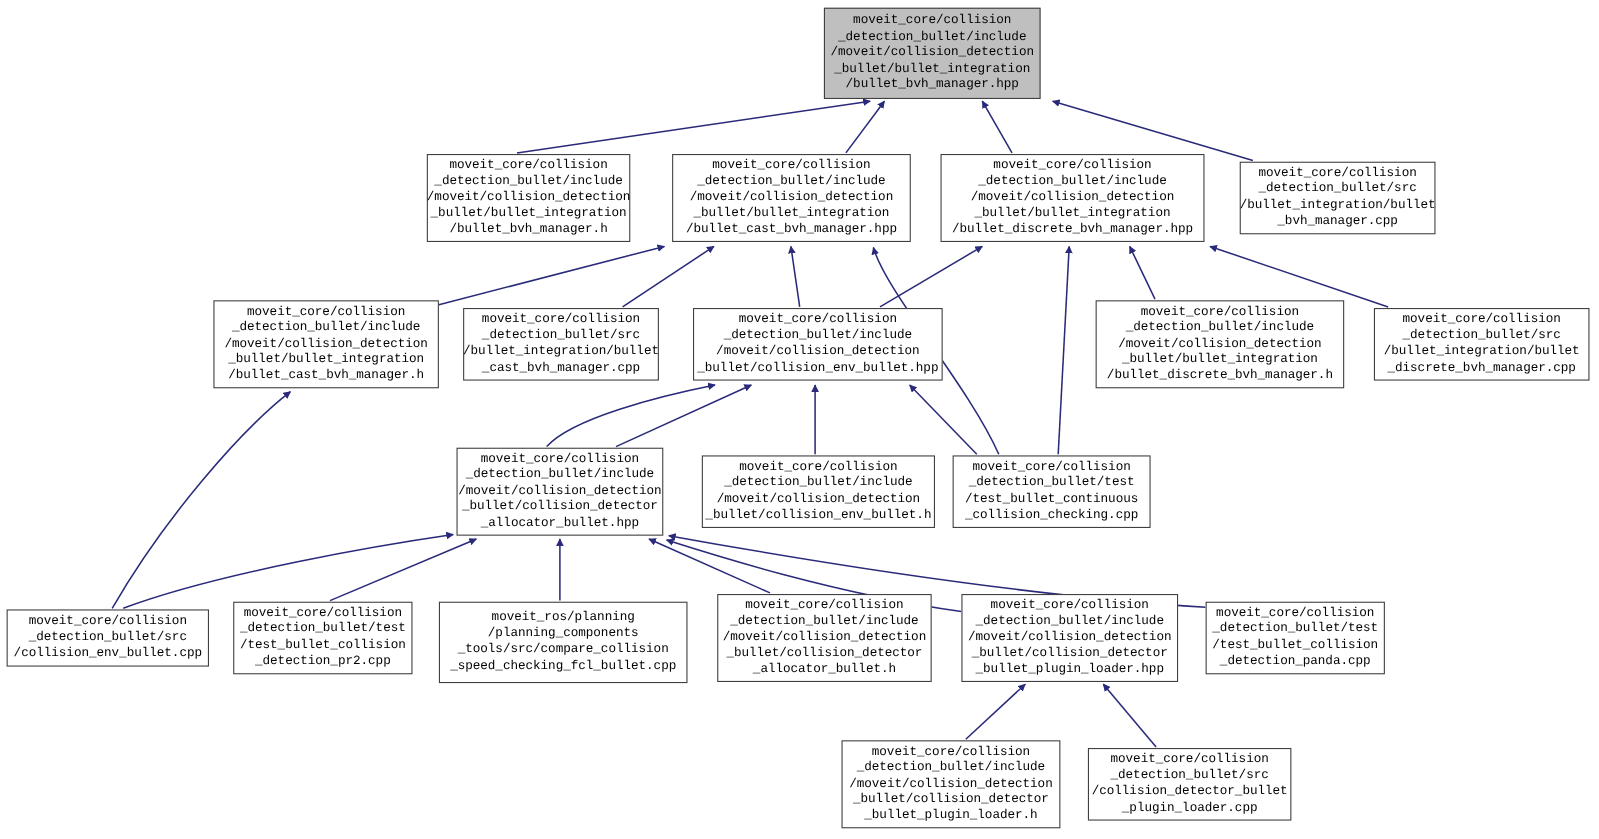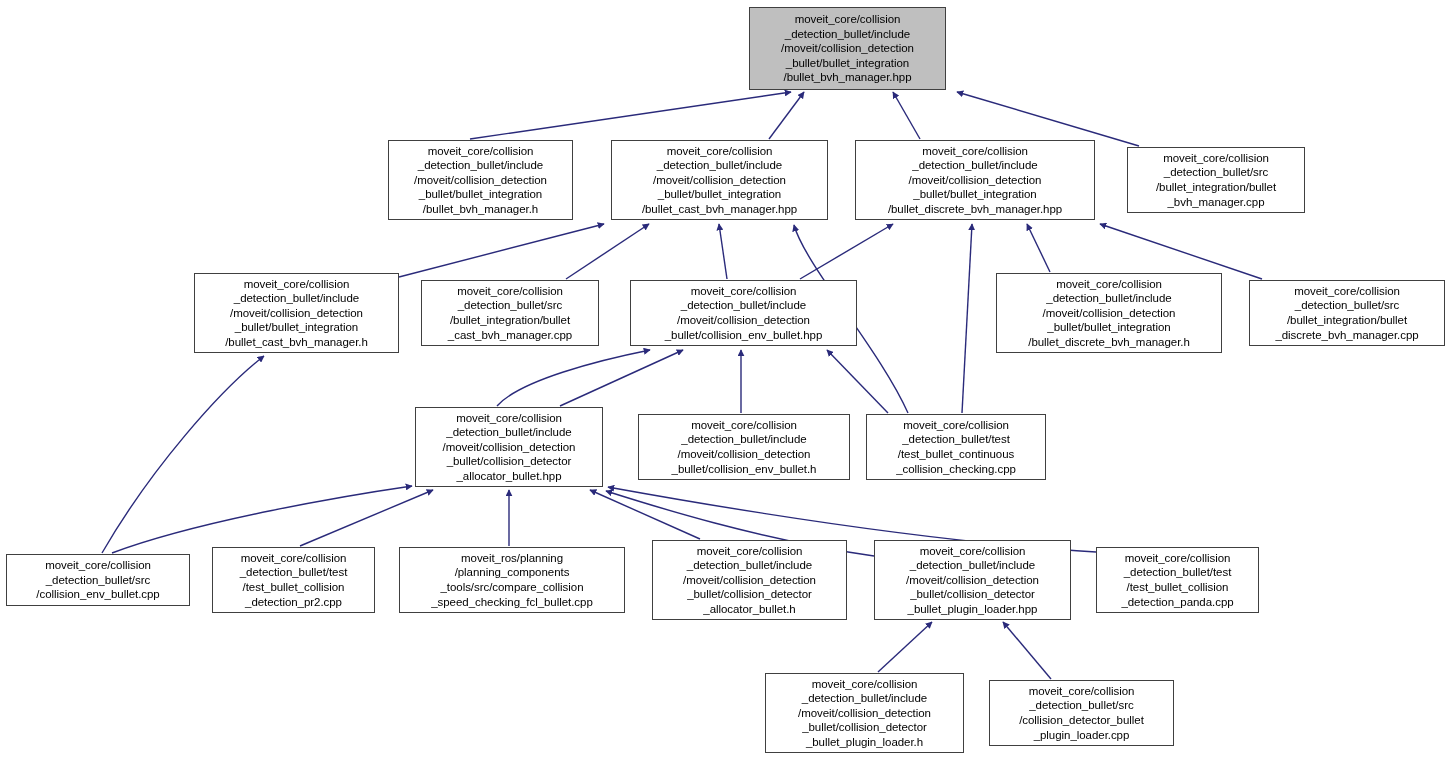--- a/index.html
+++ b/index.html
@@ -1,17 +1,17 @@
 <!DOCTYPE html>
 <html><head>
 <meta charset="utf-8">
 <style>
   html,body{margin:0;padding:0;background:#ffffff;}
   #canvas{position:relative;width:1454px;height:763px;overflow:hidden;
-          font-family:Liberation Sans, sans-serif;background:#fff;}
+          font-family:Liberation Mono, monospace;background:#fff;}
   svg#edges{position:absolute;left:0;top:0;width:1454px;height:763px;}
   .node{position:absolute;box-sizing:border-box;border:1px solid #404040;
         background:#ffffff;display:flex;align-items:center;justify-content:center;
         text-align:center;color:#000000;}
   .node.root{background:#bfbfbf;border-color:#404040;}
   .node .lbl{display:block;font-size:11.5px;line-height:14.6px;white-space:pre;
              letter-spacing:-0.05px;}
 </style>
 </head>
 <body>
@@ -139,21 +139,21 @@
         <span class="lbl">moveit_core/collision
 _detection_bullet/src
 /collision_env_bullet.cpp</span>
       </div>
       <div class="node" style="left: 212px; top: 547px; width: 163px; height: 66px;">
         <span class="lbl">moveit_core/collision
 _detection_bullet/test
 /test_bullet_collision
 _detection_pr2.cpp</span>
       </div>
-      <div class="node" style="left: 399px; top: 547px; width: 226px; height: 66px;">
+      <div class="node" style="left: 399px; top: 547px; width: 226px; height: 74px;">
         <span class="lbl">moveit_ros/planning
 /planning_components
 _tools/src/compare_collision
 _speed_checking_fcl_bullet.cpp</span>
       </div>
       <div class="node" style="left: 652px; top: 540px; width: 195px; height: 80px;">
         <span class="lbl">moveit_core/collision
 _detection_bullet/include
 /moveit/collision_detection
 _bullet/collision_detector

